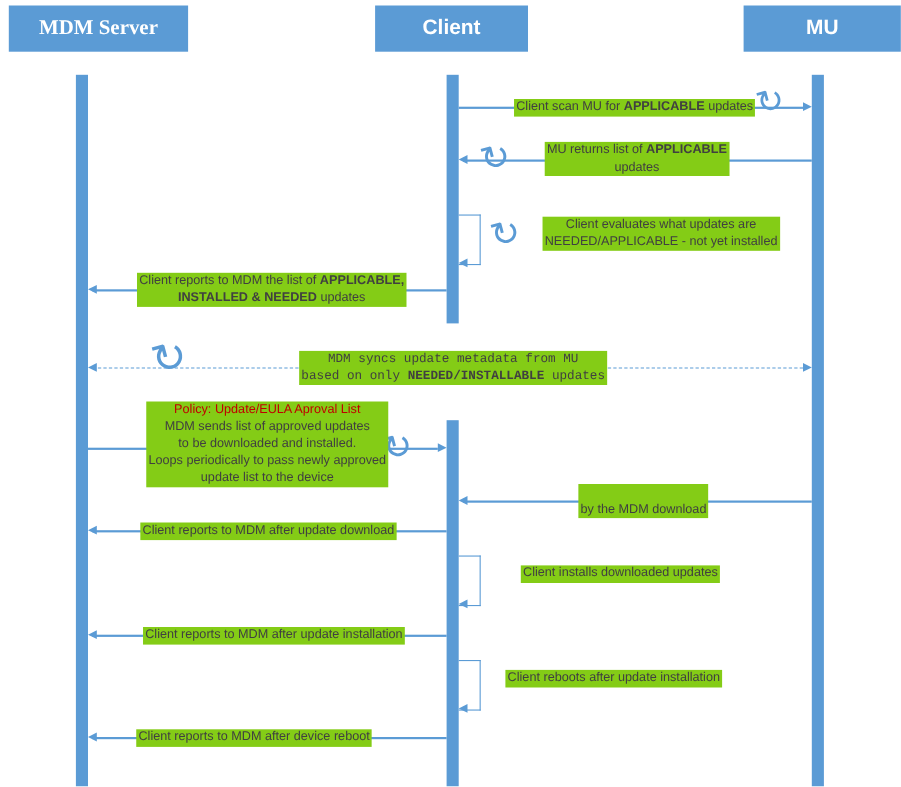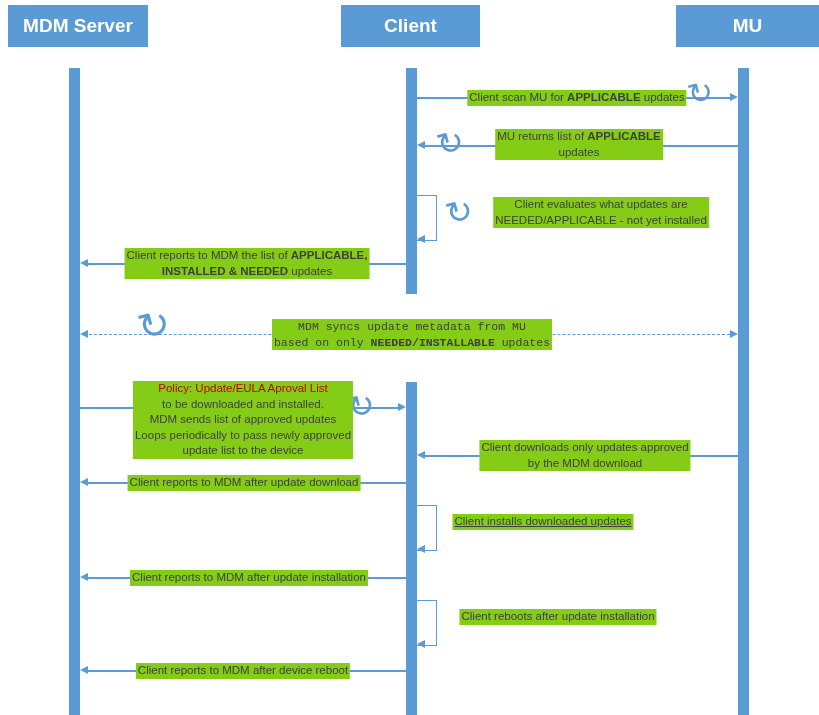--- a/index.html
+++ b/index.html
@@ -25,21 +25,21 @@
   .policy-title { color:#C00000; }
 
   .loop { position:absolute; color:#5B9BD5; line-height:1; font-family:"DejaVu Sans", sans-serif;
           transform:rotate(-15deg); user-select:none; }
 </style>
 </head>
 <body>
 
 <div class="diagram">
 
-  <div class="actor-box" style="left:8px;width:140px;">
+  <div class="actor-box" style="left:8px;width:163px;font-family:Liberation Serif, serif;">
     <span>MDM Server</span>
   </div>
   <div class="actor-box" style="left:341px;width:139px;">
     <span>Client</span>
   </div>
   <div class="actor-box" style="left:676px;width:143px;">
     <span>MU</span>
   </div>
 
   <div class="lifeline" style="left:69px;top:68px;height:647px;"></div>
@@ -82,48 +82,48 @@
   <div class="arr e" style="left:730px;top:330px;"></div>
   <div class="loop" style="left:138px;top:306px;font-size:38px;">↻</div>
   <div class="label" style="left:412px;top:319px;font-family:Liberation Mono, monospace;">
     <span>MDM syncs update metadata from MU</span><br>
     <span>based on only </span><b>NEEDED/INSTALLABLE</b><span> updates</span>
   </div>
 
   <div class="line" style="left:80px;top:407px;width:318px;"></div>
   <div class="arr e" style="left:398px;top:403px;"></div>
   <div class="loop" style="left:348px;top:390px;font-size:32px;">↻</div>
-  <div class="label" style="left:243px;top:381px;text-align:center;">
+  <div class="label" style="left:243px;top:365px;text-align:center;">
     <div class="policy-title">Policy: Update/EULA Aproval List</div>
+    <div>MDM sends list of approved updates</div>
     <div>to be downloaded and installed.</div>
-    <div>MDM sends list of approved updates</div>
     <div>Loops periodically to pass newly approved</div>
     <div>update list to the device</div>
   </div>
 
   <div class="line" style="left:421px;top:455px;width:317px;"></div>
   <div class="arr w" style="left:417px;top:451px;"></div>
   <div class="label" style="left:585px;top:440px;">
-    <span>Client downloads only updates approved</span><br>
+    <br>
     <span>by the MDM download</span>
   </div>
 
   <div class="line" style="left:84px;top:482px;width:322px;"></div>
   <div class="arr w" style="left:80px;top:478px;"></div>
   <div class="label" style="left:244px;top:475px;">Client reports to MDM after update download</div>
 
   <div class="bracket" style="left:417px;top:505px;height:46px;"></div>
   <div class="arr w" style="left:417px;top:545px;"></div>
-  <div class="label" style="left:543px;top:514px;text-decoration:underline;">Client installs downloaded updates</div>
+  <div class="label" style="left:564px;top:514px;">Client installs downloaded updates</div>
 
   <div class="line" style="left:84px;top:577px;width:322px;"></div>
   <div class="arr w" style="left:80px;top:573px;"></div>
   <div class="label" style="left:249px;top:570px;">Client reports to MDM after update installation</div>
 
   <div class="bracket" style="left:417px;top:600px;height:46px;"></div>
   <div class="arr w" style="left:417px;top:640px;"></div>
   <div class="label" style="left:558px;top:609px;">Client reboots after update installation</div>
 
   <div class="line" style="left:84px;top:670px;width:322px;"></div>
   <div class="arr w" style="left:80px;top:666px;"></div>
-  <div class="label" style="left:243px;top:663px;">Client reports to MDM after device reboot</div>
+  <div class="label" style="left:231px;top:663px;">Client reports to MDM after device reboot</div>
 
 </div>
 
 </body></html>

